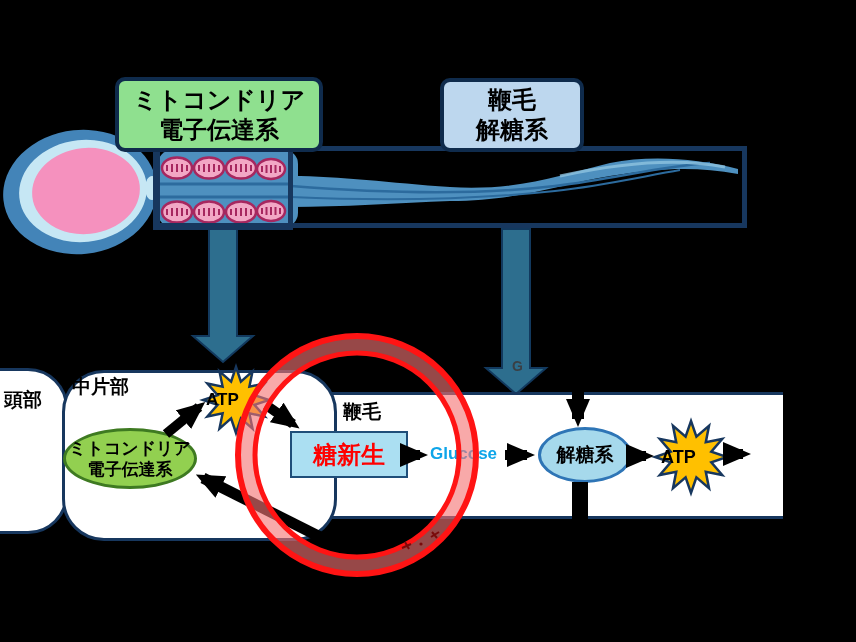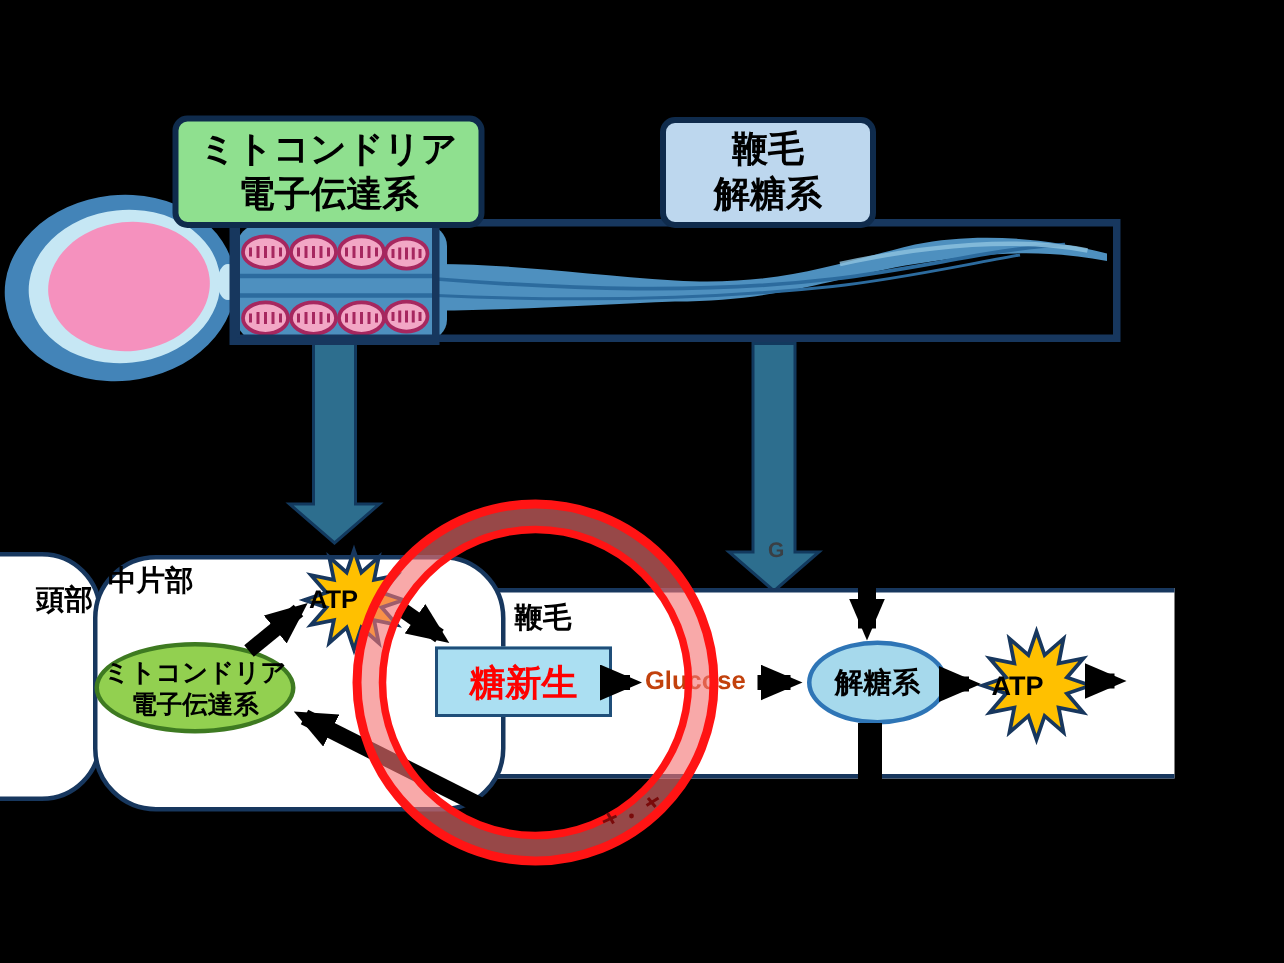--- a/index.html
+++ b/index.html
@@ -24,21 +24,21 @@
   
   .node-ellipse{position:absolute;border-radius:50%;box-sizing:border-box;
     display:flex;flex-direction:column;align-items:center;justify-content:center;
     text-align:center;font-weight:bold;}
   .mito-node{background:#92D050;border:3px solid #3E7A21;font-size:17px;line-height:21px;}
   .gly-node{background:#A6D9EC;border:3px solid #2E75B6;font-size:19px;}
   .cyan-box{position:absolute;background:#ABDFF2;border:2px solid #1F4E79;box-sizing:border-box;
     display:flex;align-items:center;justify-content:center;
     font-weight:bold;font-size:24px;color:#FF0000;}
   .atp-text{position:absolute;font-weight:bold;text-align:left;}
-  .plain-label{position:absolute;font-weight:bold;color:#c2410c;}
+  .plain-label{position:absolute;font-weight:bold;color:#0ea5e9;}
 </style>
 </head>
 <body>
 
 <div id="canvas">
 
   <svg class="layer" style="z-index:1" viewBox="0 0 856 642">
 
     <g>
       <ellipse cx="80" cy="192" rx="77" ry="62" fill="#4384B8" transform="rotate(-6 80 192)"></ellipse>
@@ -110,21 +110,21 @@
     <div>鞭毛</div>
     <div>解糖系</div>
   </div>
 
   <div class="plain-label" style="left:512px;top:358px;font-size:14px;color:#3A3F44;z-index:2">G</div>
 
   <div class="white-shape" style="left:330px;top:392px;width:520px;height:127px;z-index:1"></div>
   <div class="white-shape" style="left:-42px;top:368px;width:110px;height:166px;border-radius:40px;z-index:1"></div>
   <div class="white-shape" style="left:62px;top:370px;width:275px;height:171px;border-radius:42px;z-index:2"></div>
 
-  <div class="section-label" style="left:24px;top:387px;z-index:3">頭部</div>
+  <div class="section-label" style="left:4px;top:387px;z-index:3">頭部</div>
   <div class="section-label" style="left:72px;top:374px;z-index:3">中片部</div>
   <div class="section-label" style="left:343px;top:399px;z-index:3">鞭毛</div>
 
   <div class="node-ellipse mito-node" style="left:63px;top:428px;width:134px;height:61px;z-index:3">
     <div>ミトコンドリア</div>
     <div>電子伝達系</div>
   </div>
 
   <div class="cyan-box" style="left:290px;top:431px;width:118px;height:47px;z-index:3">
     <span>糖新生</span>

